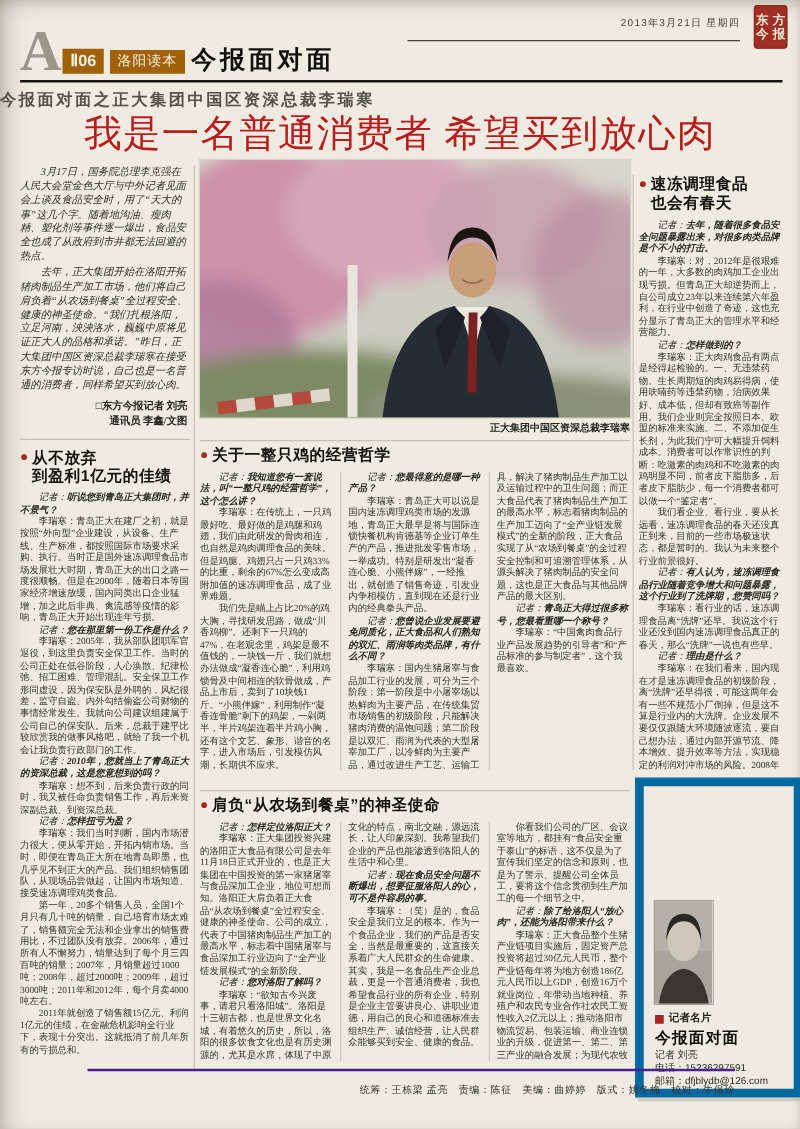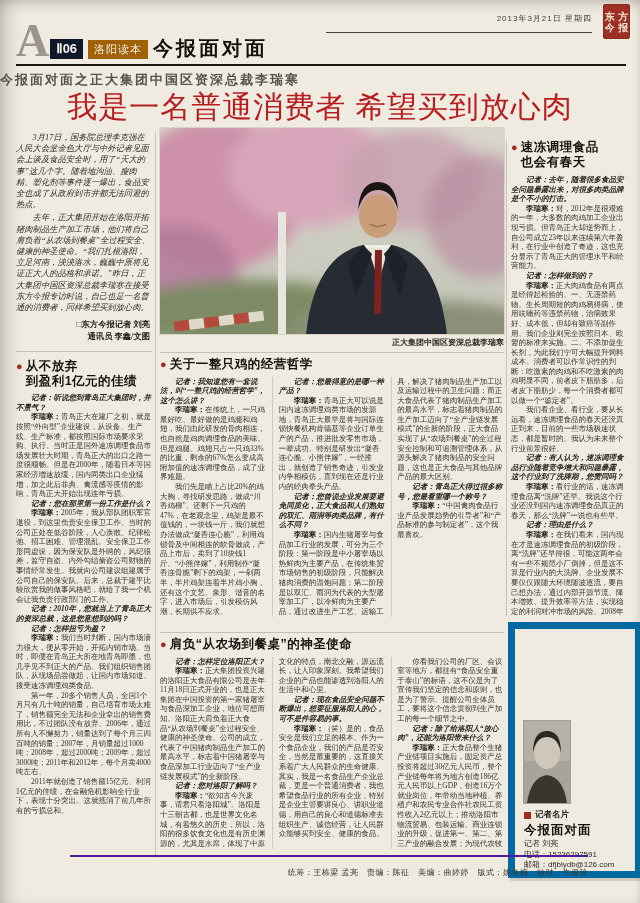--- a/index.html
+++ b/index.html
@@ -3,36 +3,36 @@
 <meta charset="utf-8">
 <style>
   html,body{margin:0;padding:0;background:#d8d4ca;}
   .page{position:relative;width:640px;height:903px;margin:0 auto;background:#efebe1;overflow:hidden;
         font-family:"Liberation Serif","DejaVu Serif",serif;color:#33302a;
         box-shadow:inset 16px 0 22px -16px rgba(70,58,44,.45), inset 0 12px 16px -12px rgba(70,58,44,.35), inset -6px 0 10px -8px rgba(70,58,44,.25);}
   
   .masthead{position:absolute;left:16px;top:6px;right:14px;height:58px;border-bottom:2px solid #191611;}
   .mast-left{position:absolute;left:0;bottom:5px;display:flex;align-items:flex-end;gap:5px;}
   .big-a{font-size:46px;line-height:.78;font-weight:700;color:#9b958a;margin-right:-4px;}
-  .code-box{background:#0f172a;color:#f4f1e9;font-family:"Liberation Sans",sans-serif;font-weight:700;font-size:13px;padding:2px 6px;line-height:1.2;}
+  .code-box{background:#a16207;color:#f4f1e9;font-family:"Liberation Sans",sans-serif;font-weight:700;font-size:13px;padding:2px 6px;line-height:1.2;}
   .edition-box{background:#a16207;color:#f2efe6;font-family:"Liberation Sans",sans-serif;font-size:11px;padding:3px 6px;line-height:1.2;letter-spacing:1px;}
   .mast-title{font-size:20px;font-weight:900;color:#12100b;letter-spacing:3px;line-height:1;padding-bottom:1px;}
   .mid-rule{position:absolute;left:310px;right:34px;top:26px;height:1px;background:#46423a;}
   .mast-date{position:absolute;right:34px;top:7px;font-family:"Liberation Sans",sans-serif;font-size:8px;color:#44403a;letter-spacing:1px;}
   .stamp{position:absolute;right:-4px;top:-2px;width:27px;height:35px;background:#9d2f24;border-radius:3px;
          display:grid;grid-template-columns:1fr 1fr;align-content:center;justify-items:center;
          color:#f3e6d4;font-size:10px;line-height:11px;font-weight:700;box-shadow:0 0 0 1px #8c2a20 inset;}
   
   .kicker{position:absolute;top:71px;left:0;right:0;font-size:13px;font-weight:600;color:#565248;letter-spacing:2px;}
   .main-title{position:absolute;top:87px;left:0;right:0;text-align:center;font-size:30px;font-weight:400;color:#b91c1c;letter-spacing:1px;font-family:"Liberation Sans","DejaVu Sans",sans-serif;}
   
   .vrule{position:absolute;width:1px;background:#c9c3b4;}
   
   .para{margin:0;text-indent:2em;font-size:7.5px;line-height:9.6px;color:#35322b;}
-  .para b{font-weight:700;color:#23201a;}
+  .para b{font-weight:400;color:#23201a;}
   .para.q{font-style:italic;font-weight:600;color:#2b2822;}
   .sec-head{display:flex;align-items:flex-start;gap:3px;font-family:"Liberation Sans",sans-serif;}
   .bullet{color:#a6291f;font-size:11px;line-height:14px;}
   .sec-title{font-size:12.5px;font-weight:800;color:#16130e;line-height:14.5px;letter-spacing:.5px;}
   .rule-top{border-top:1px solid #c6c0b1;}
   
   .col-left{position:absolute;left:16px;top:132px;width:136px;height:726px;overflow:hidden;}
   .intro .para{font-style:italic;font-size:8.3px;line-height:11.2px;color:#302d26;margin-bottom:2px;}
   .byline{text-align:right;font-weight:700;font-size:8.3px;line-height:12px;margin:6px 2px 8px 0;color:#26231d;}
   .s1-head{margin:6px 0 5px;padding-top:7px;}
@@ -105,20 +105,21 @@
         <span>从不放弃</span><br>
         <span>到盈利1亿元的佳绩</span>
       </span>
     </div>
     <div class="qa">
         <p class="para q"><b>记者：</b>听说您到青岛正大集团时，并不景气？</p>
         <p class="para"><b>李瑞寒：</b>青岛正大在建厂之初，就是按照“外向型”企业建设，从设备、生产线、生产标准，都按照国际市场要求采购、执行。当时正是国外速冻调理食品市场发展壮大时期，青岛正大的出口之路一度很顺畅。但是在2000年，随着日本等国家经济增速放缓，国内同类出口企业猛增，加之此后非典、禽流感等疫情的影响，青岛正大开始出现连年亏损。</p>
         <p class="para q"><b>记者：</b>您在那里第一份工作是什么？</p>
         <p class="para"><b>李瑞寒：</b>2005年，我从部队团职军官退役，到这里负责安全保卫工作。当时的公司正处在低谷阶段，人心涣散、纪律松弛、招工困难、管理混乱。安全保卫工作形同虚设，因为保安队是外聘的，风纪很差，监守自盗、内外勾结偷盗公司财物的事情经常发生。我就向公司建议组建属于公司自己的保安队。后来，总裁于建平比较欣赏我的做事风格吧，就给了我一个机会让我负责行政部门的工作。</p>
         <p class="para q"><b>记者：</b>2010年，您就当上了青岛正大的资深总裁，这是您意想到的吗？</p>
+        <p class="para"><b>李瑞寒：</b>想不到，后来负责行政的同时，我又被任命负责销售工作，再后来资深副总裁、到资深总裁。</p>
         <p class="para q"><b>记者：</b>怎样扭亏为盈？</p>
         <p class="para"><b>李瑞寒：</b>我们当时判断，国内市场潜力很大，便从零开始，开拓内销市场。当时，即便在青岛正大所在地青岛即墨，也几乎见不到正大的产品。我们组织销售团队，从现场品尝做起，让国内市场知道、接受速冻调理鸡类食品。</p>
         <p class="para">第一年，20多个销售人员，全国1个月只有几十吨的销量，自己培育市场太难了，销售额完全无法和企业拿出的销售费用比，不过团队没有放弃。2006年，通过所有人不懈努力，销量达到了每个月三四百吨的销量；2007年，月销量超过1000吨；2008年，超过2000吨；2009年，超过3000吨；2011年和2012年，每个月卖4000吨左右。</p>
         <p class="para">2011年就创造了销售额15亿元、利润1亿元的佳绩，在金融危机影响全行业下，表现十分突出。这就抵消了前几年所有的亏损总和。</p>
       </div>
   </div>
 
   <div class="photo-wrap">
     <svg viewBox="0 0 344 206" preserveAspectRatio="none">
       <defs>

